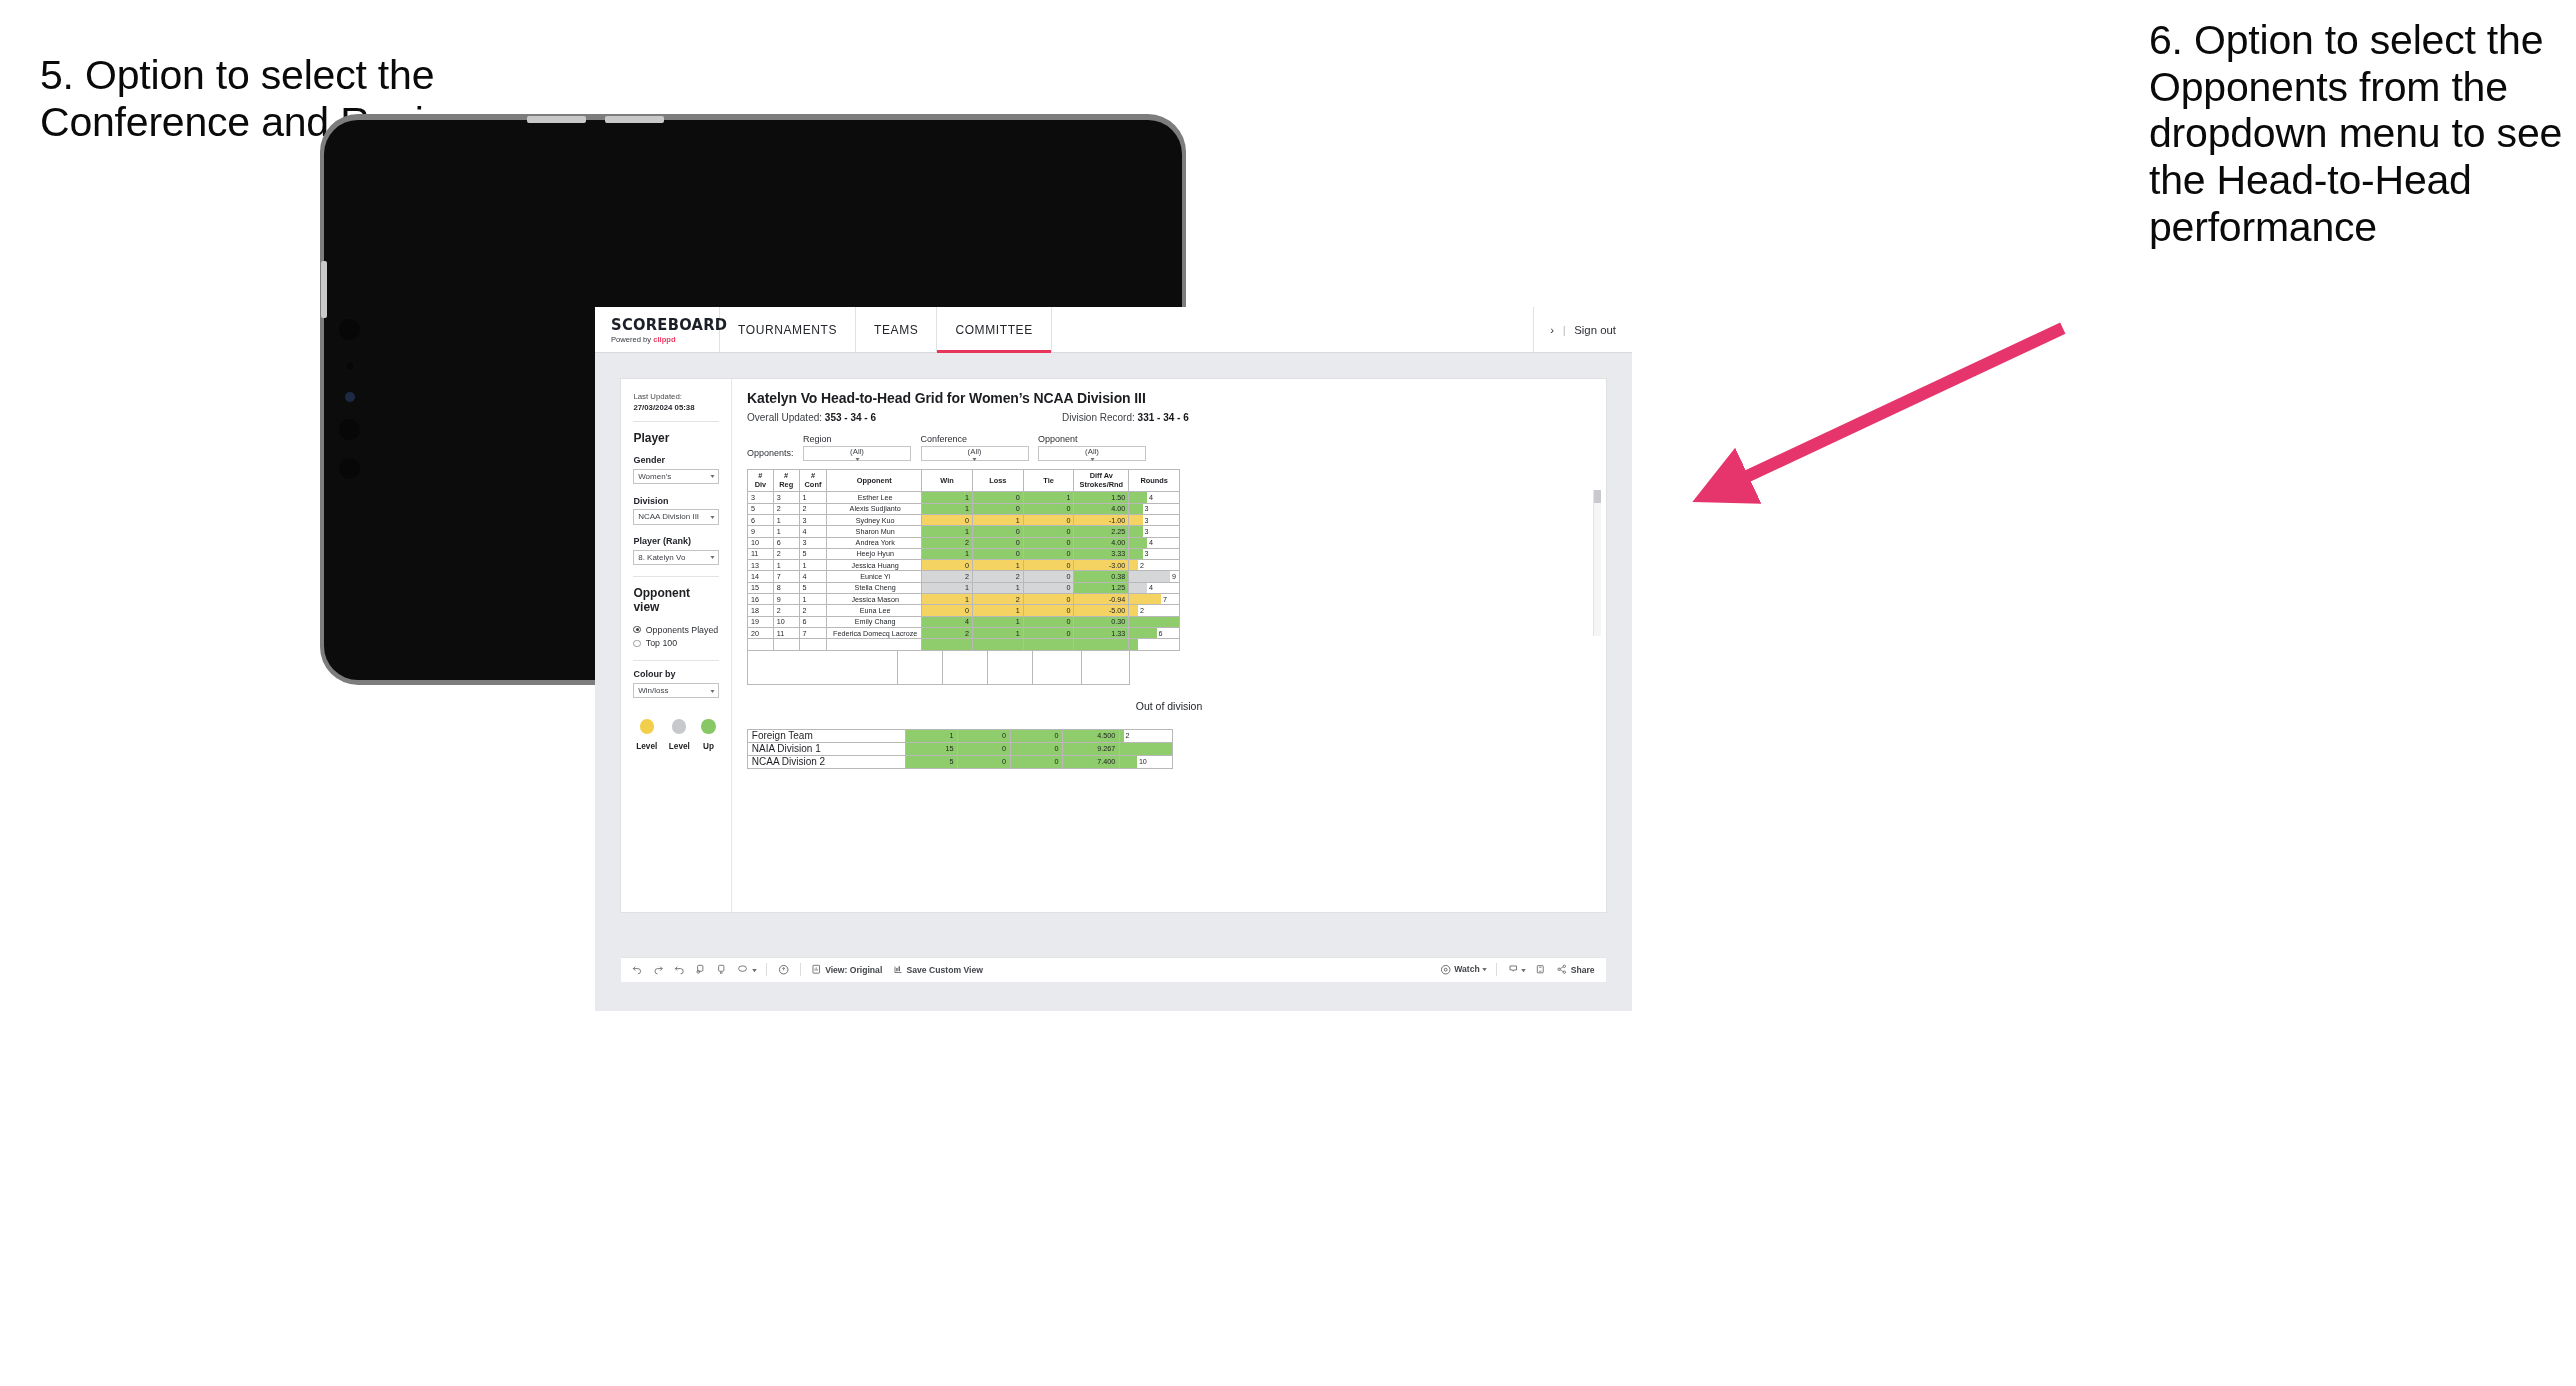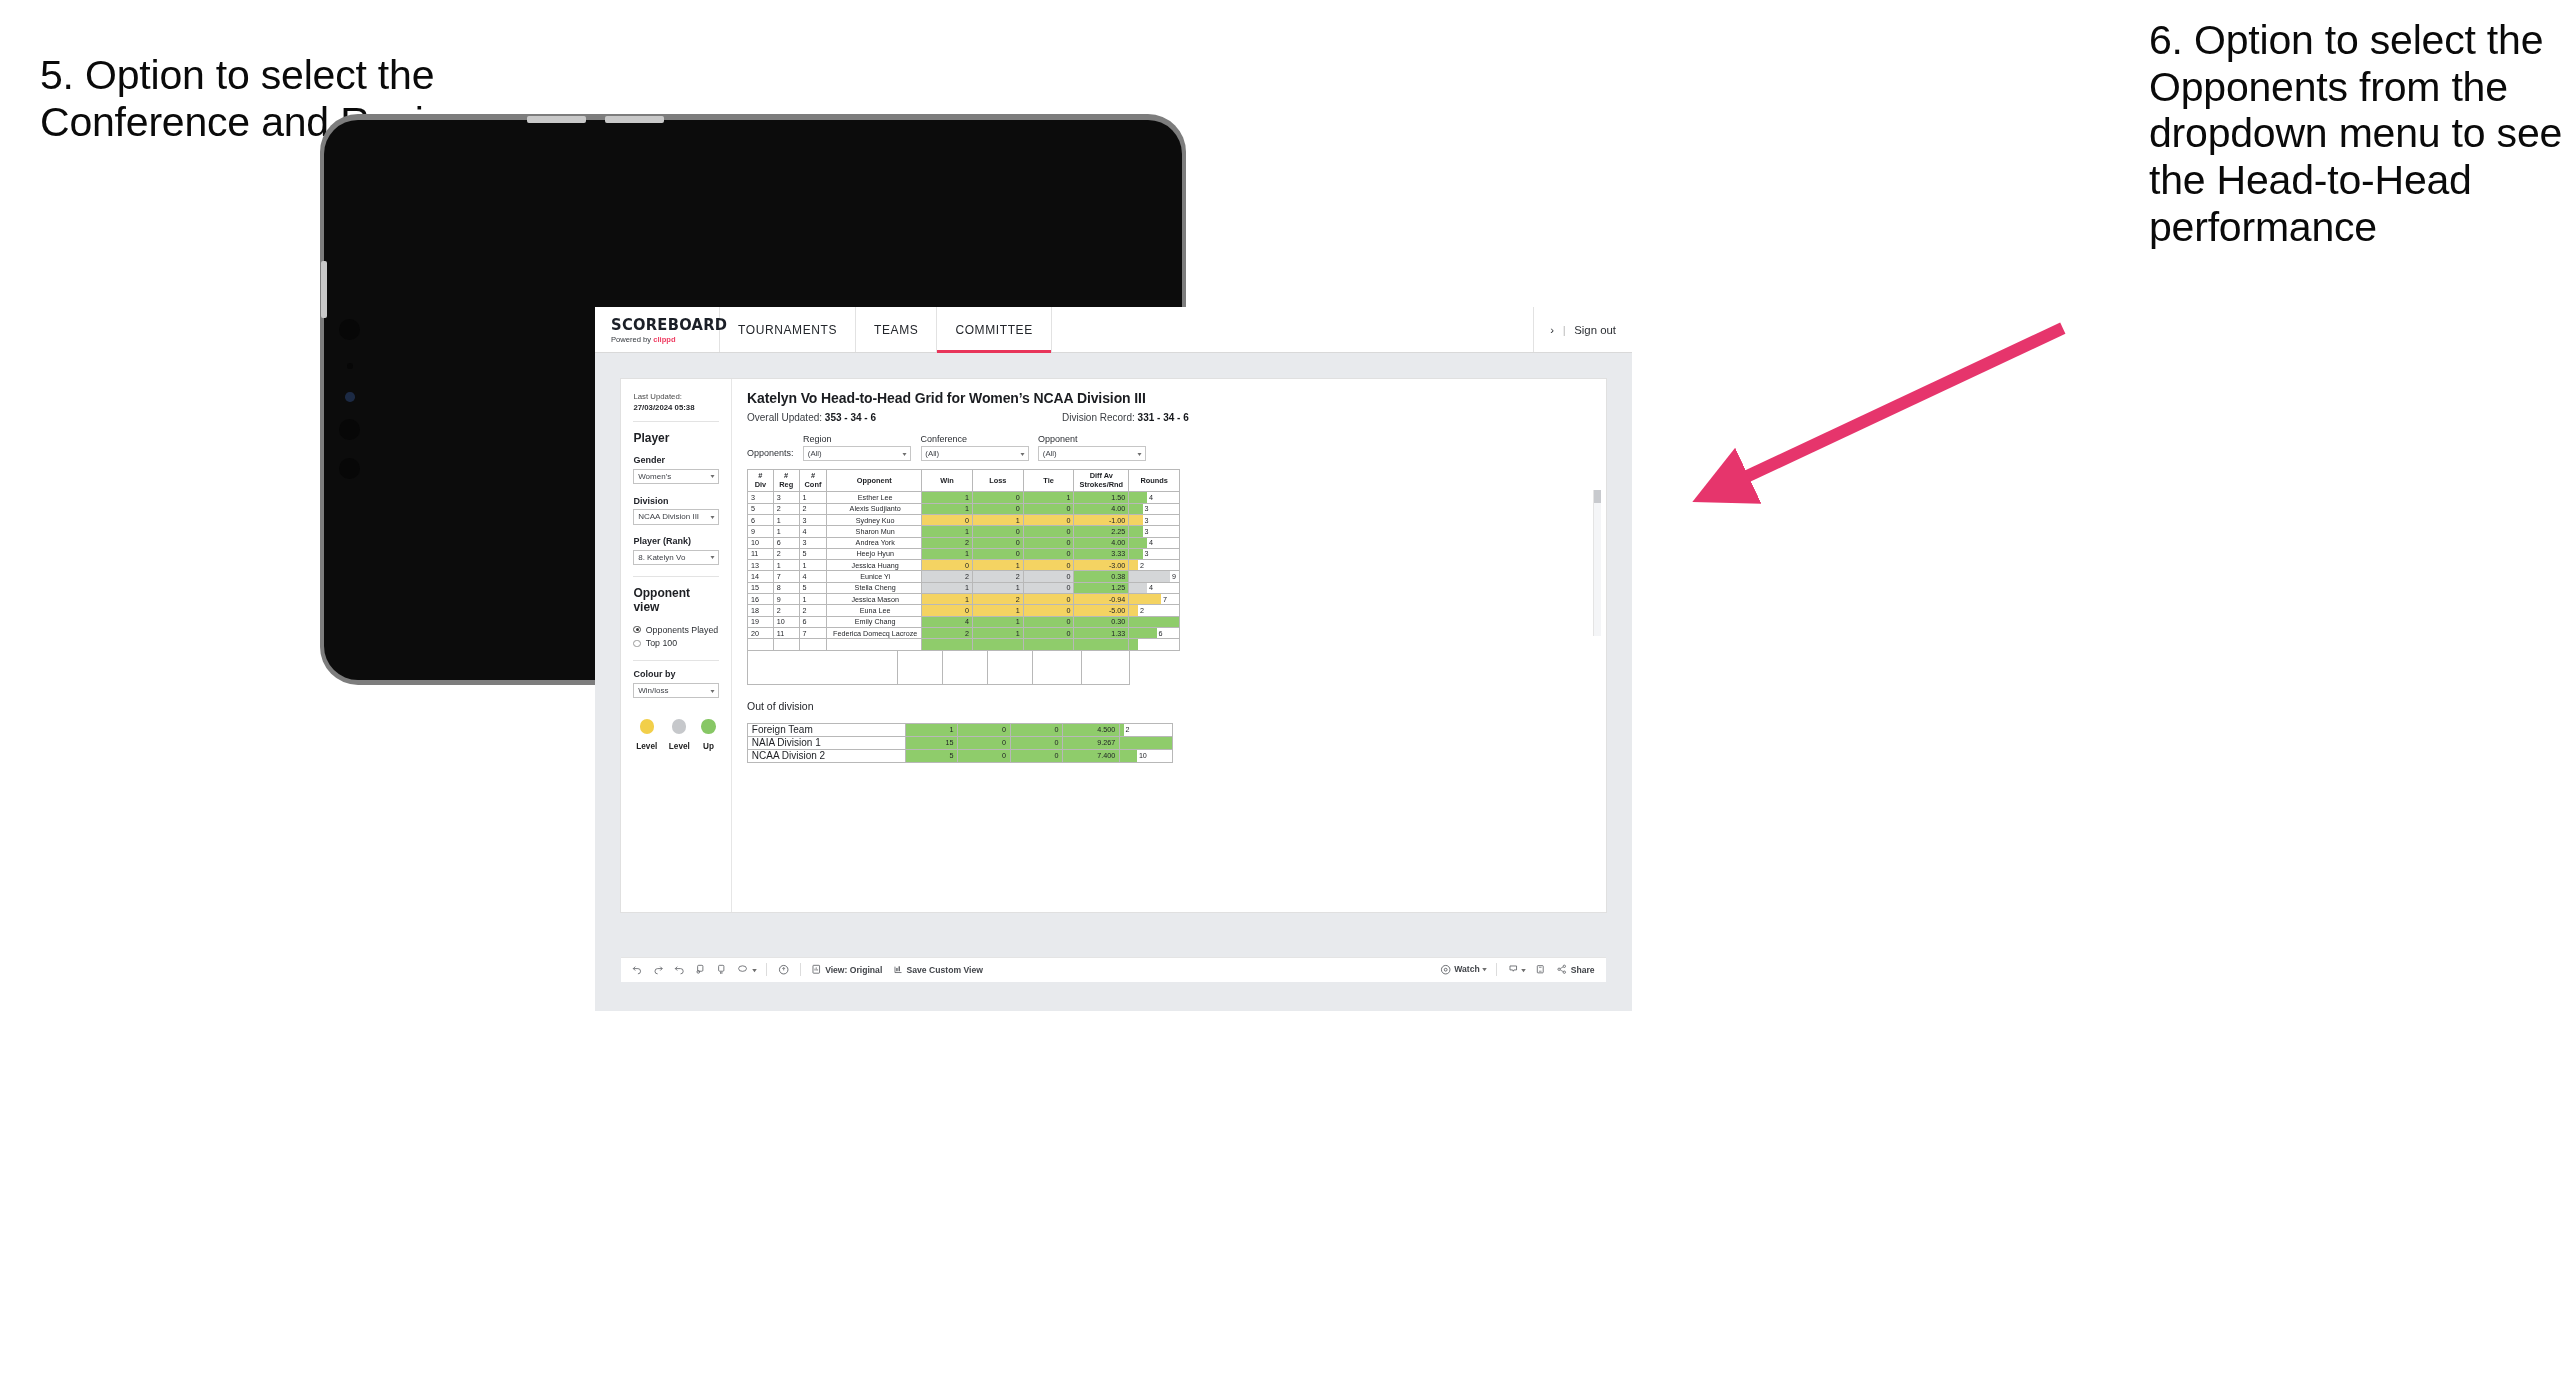--- a/index.html
+++ b/index.html
@@ -89,21 +89,21 @@
   .recrow{display:flex;margin-top:5.7px;font-size:10px;color:#3a3d42;}
   .recrow b{color:#16181c;font-weight:bold;}
   .rec2{margin-left:186px;}
 
   .filters{display:flex;align-items:flex-end;gap:9.5px;margin-top:11.4px;}
   .f-lab{font-size:9px;color:#2f3237;padding-bottom:2.9px;}
   .f-grp{width:108px;}
   .f-grp .t{font-size:9px;color:#2b2e33;margin-bottom:1.9px;}
   .f-sel{height:12.4px;border:1px solid #c6c6c6;background:#fff;display:flex;
          align-items:center;justify-content:space-between;padding:0 3.8px;
-         font-size:7.8px;color:#3c3f45;cursor:pointer;}
+         font-size:7.8px;color:#3c3f45;cursor:pointer;flex-direction:column;}
 
   
   .tbl-wrap{margin-top:8.6px;position:relative;}
   table{border-collapse:collapse;table-layout:fixed;width:383px;font-size:7.2px;}
   th,td{border:1px solid #b8b8b8;height:10.3px;padding:0 2.9px;color:#1d1f23;
         overflow:hidden;white-space:nowrap;}
   thead th{height:21px;font-weight:bold;text-align:center;background:#fff;
            font-size:7.4px;line-height:1.15;vertical-align:middle;}
   .c-div{width:19px;}.c-reg{width:19px;}.c-conf{width:21px;}
   .c-opp{width:88px;}.c-num{width:44px;}.c-diff{width:48px;}.c-rnd{width:44px;}
@@ -118,21 +118,21 @@
         background:#fff;box-sizing:border-box;display:flex;}
   .tail .s1{width:149px;border-right:1px solid #b8b8b8;}
   .tail .s2{width:44px;border-right:1px solid #b8b8b8;}
   .tail .s3{width:44px;border-right:1px solid #b8b8b8;}
   .tail .s4{width:44px;border-right:1px solid #b8b8b8;}
   .tail .s5{width:48px;border-right:1px solid #b8b8b8;}
   .scroll{position:absolute;right:-9.5px;top:21px;width:6.7px;height:146px;
           background:#f4f5f7;border-left:1px solid #e4e4e4;}
   .thumb{width:6.7px;height:12.4px;background:#c8cace;}
 
-  .ood-title{font-size:10.5px;color:#24262b;margin:15px 0 11px 0;}
+  .ood-title{font-size:10.5px;color:#24262b;margin:15px 0 17px 0;text-align:center;}
   .ood{border-collapse:collapse;table-layout:fixed;width:383px;font-size:7.2px;}
   .ood td{border:1px solid #b8b8b8;height:12px;padding:0 3.8px;}
   .ood .lbl{width:149px;text-align:left;font-size:10px;}
 
   
   .toolbar{position:absolute;left:26px;right:26px;bottom:29.5px;height:25px;
            background:#fff;border-top:1px solid #e4e4e4;display:flex;
            align-items:center;padding:0 11.4px;box-sizing:border-box;
            font-size:8.6px;color:#3e4146;gap:10.5px;font-weight:bold;}
   .tb{display:flex;align-items:center;gap:3.3px;cursor:pointer;color:#42454a;}

